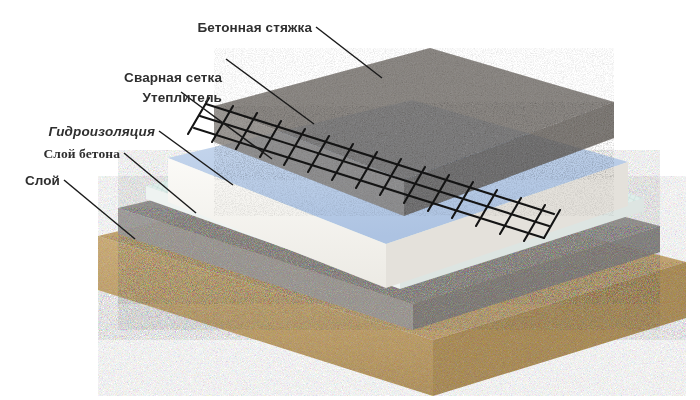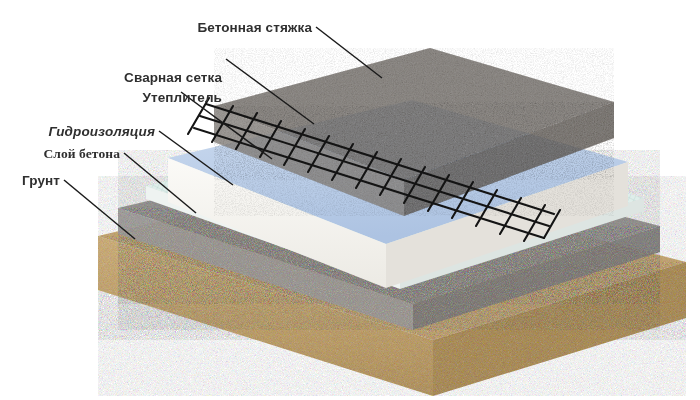--- a/index.html
+++ b/index.html
@@ -134,14 +134,14 @@
     </g>
   </svg>
 </div>
 
 <div id="labels">
   <div class="lbl" style="left:312px;top:20px;">Бетонная стяжка</div>
   <div class="lbl" style="left:222px;top:52px;margin-top:18px;">Сварная сетка</div>
   <div class="lbl" style="left:177px;top:90px;margin-left:45px;">Утеплитель</div>
   <div class="lbl" style="left:155px;top:124px;font-style:italic;">Гидроизоляция</div>
   <div class="lbl" style="left:120px;top:146px;font-family:Liberation Serif, serif;">Слой бетона</div>
-  <div class="lbl" style="left:60px;top:173px;">Грунт</div>
+  <div class="lbl" style="left:60px;top:173px;">Слой</div>
 </div>
 
 </body></html>

